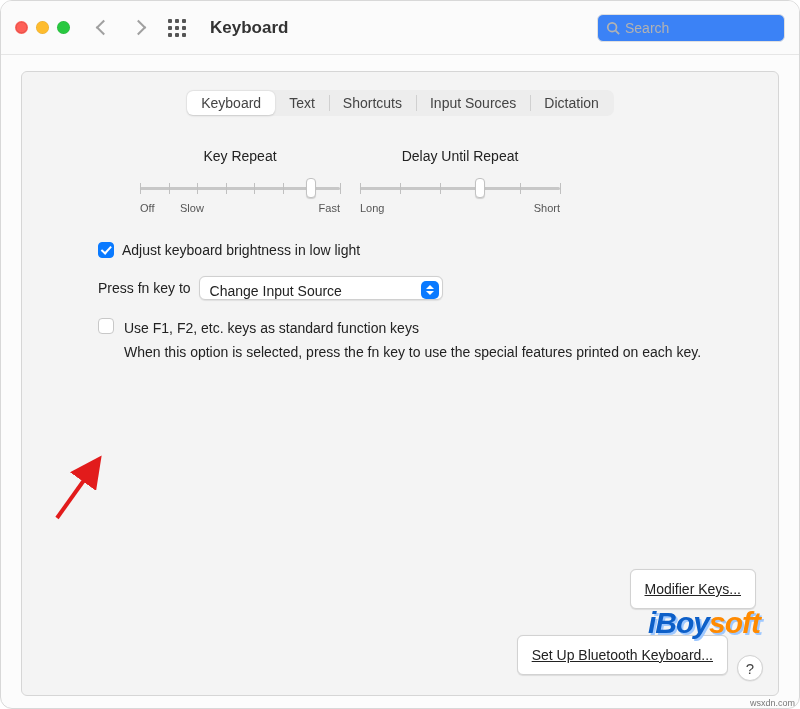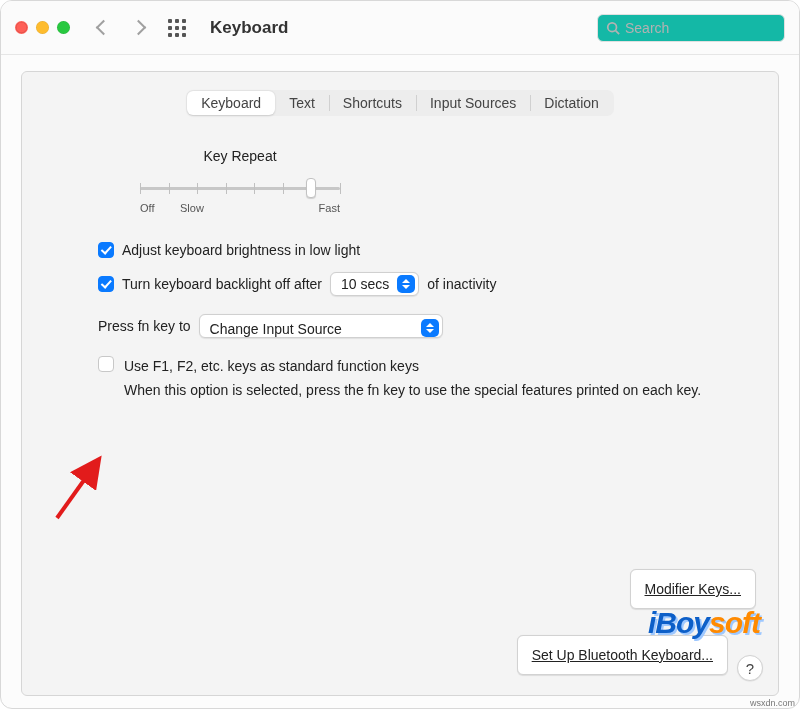--- a/index.html
+++ b/index.html
@@ -12,21 +12,21 @@
   .tl.red { background: #ff5f57; border: 0.5px solid #e3494f00; box-shadow: inset 0 0 0 0.5px rgba(0,0,0,0.15); }
   .tl.yellow { background: #febc2e; box-shadow: inset 0 0 0 0.5px rgba(0,0,0,0.1); }
   .tl.green { background: #28c840; box-shadow: inset 0 0 0 0.5px rgba(0,0,0,0.1); }
   .nav-arrows { display: flex; gap: 24px; align-items: center; margin-right: 24px; }
   .chev { width: 11px; height: 11px; border: solid #a0a0a0; border-width: 0 2.5px 2.5px 0; display: inline-block; padding: 4px; }
   .chev.left { transform: rotate(135deg); }
   .chev.right { transform: rotate(-45deg); }
   .grid-icon { width: 18px; height: 18px; display: grid; grid-template-columns: repeat(3,4px); grid-template-rows: repeat(3,4px); gap: 3px; margin-right: 24px; }
   .grid-icon span { background: #555; border-radius: 1px; width:4px; height:4px; }
   .title { font-size: 17px; font-weight: 600; color: #333; }
-  .search { margin-left: auto; width: 188px; height: 28px; background: #14b8a6; border: 1px solid #e0e0e0; border-radius: 6px; display: flex; align-items: center; padding: 0 8px; color: #b2b2b2; }
+  .search { margin-left: auto; width: 188px; height: 28px; background: #3b82f6; border: 1px solid #e0e0e0; border-radius: 6px; display: flex; align-items: center; padding: 0 8px; color: #b2b2b2; }
   .search svg { margin-right: 5px; flex-shrink: 0; }
   .search input { border: 0; outline: 0; font-size: 14px; color: #333; width: 100%; background: transparent; }
   .search input::placeholder { color: #b2b2b2; }
   
   .content { position: absolute; top: 70px; left: 20px; right: 20px; bottom: 12px; border: 1px solid #d6d6d6; border-radius: 6px; background: #f4f4f4; }
   .tabs { display: flex; justify-content: center; margin-top: 18px; }
   .tabbar { display: flex; background: #ededed; border-radius: 7px; padding: 1px; }
   .tab { padding: 4px 14px; font-size: 14px; color: #444; border-radius: 6px; position: relative; }
   .tab.active { background: #fff; box-shadow: 0 0.5px 2px rgba(0,0,0,.15); }
   .tab + .tab::before { content:""; position:absolute; left:0; top:4px; bottom:4px; width:1px; background:#d0d0d0; }
@@ -132,35 +132,44 @@
             <div class="tick" style="left: 200px;"></div>
             <div class="knob" style="left: 171.429px;"></div>
           </div>
         <div class="slider-labels">
           <span style="width:26px;text-align:left;">Off</span>
           <span>Slow</span>
           <span class="gap"></span>
           <span>Fast</span>
         </div>
       </div>
+      <div class="slider-block right">
+        <div class="slider-title">Delay Until Repeat</div>
+        <div class="slider-track" id="dl-track">
+          <div class="rail"></div>
+        <div class="tick" style="left: 0px;"></div>
+            <div class="tick" style="left: 40px;"></div>
+            <div class="tick" style="left: 80px;"></div>
+            <div class="tick" style="left: 120px;"></div>
+            <div class="tick" style="left: 160px;"></div>
+            <div class="tick" style="left: 200px;"></div>
+            <div class="knob" style="left: 120px;"></div>
+          </div>
+        <div class="slider-labels">
+          <span>Long</span>
+          <span class="gap"></span>
+          <span>Short</span>
+        </div>
+      </div>
     </div>
 
     <div class="options">
       <div class="opt-row">
         <span class="checkbox checked"></span>
         <span>Adjust keyboard brightness in low light</span>
-      </div>
-      <div class="opt-row">
-        <span class="checkbox checked"></span>
-        <span>Turn keyboard backlight off after</span>
-        <span class="popup">
-          <span>10 secs</span>
-          <span class="stepper"></span>
-        </span>
-        <span>of inactivity</span>
       </div>
       <div class="opt-row" style="margin-top:18px;">
         <span>Press fn key to</span>
         <span class="popup wide-popup">
           <span>Change Input Source</span>
           <span class="stepper"></span>
         </span>
       </div>
       <div class="fn-block" style="margin-top:18px;">
         <span class="checkbox"></span>

